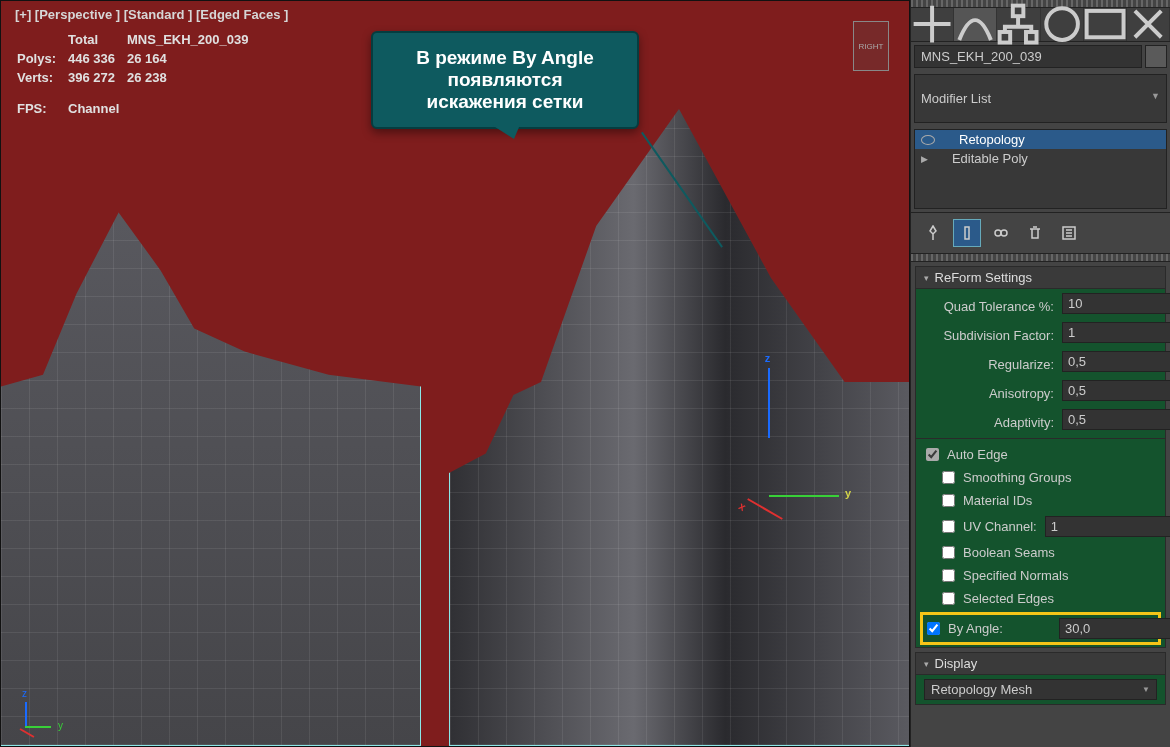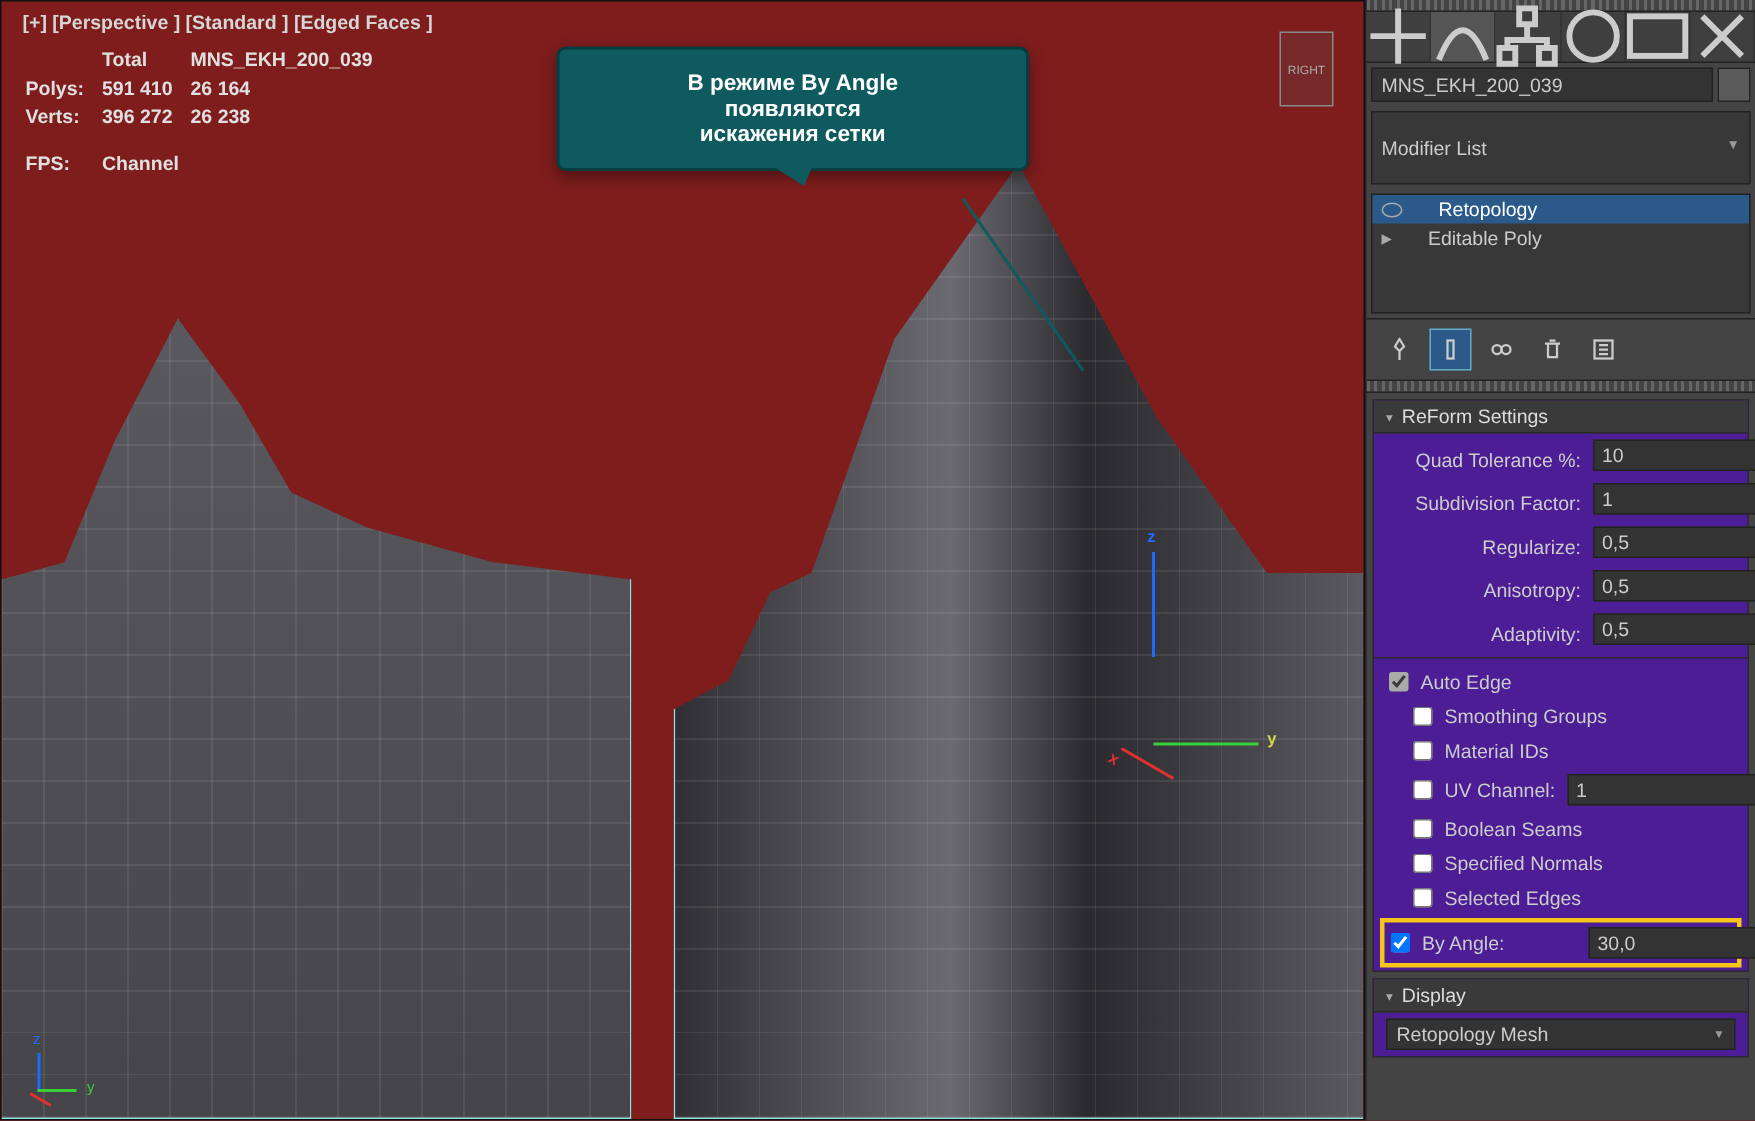--- a/index.html
+++ b/index.html
@@ -53,27 +53,27 @@
     border-right: none;
     background:
       repeating-linear-gradient(0deg, rgba(255,255,255,0.08) 0 1px, transparent 1px 28px),
       repeating-linear-gradient(90deg, rgba(255,255,255,0.08) 0 1px, transparent 1px 28px),
       linear-gradient(90deg,#303034,#6a6a70 40%, #2a2a2e 60%, #5a5a60);
     clip-path: polygon(0% 100%, 0% 58%, 8% 55%, 14% 46%, 20% 44%, 32% 20%, 50% 2%, 70% 28%, 86% 44%, 100% 44%, 100% 100%);
   }
   .callout {
     position: absolute;
     top: 30px; left: 370px;
-    width: 315px;
+    width: 268px;
     background: #0e5a5f;
     border: 2px solid #053d40;
     border-radius: 6px;
     box-shadow: 0 4px 10px rgba(0,0,0,0.4);
     color: #fff;
-    font-size: 15px;
+    font-size: 19px;
     font-weight: 600;
     text-align: center;
     padding: 14px 10px;
   }
   .callout::after {
     content:"";
     position:absolute; left:48%; bottom:-26px;
     border:14px solid transparent;
     border-top-color:#0e5a5f;
     transform: skewX(30deg);
@@ -164,21 +164,21 @@
   }
   .tbtn {
     width:28px; height:28px; background:#444;
     display:flex;align-items:center;justify-content:center;
     color:#ccc;
   }
   .tbtn.active{ background:#2b5a8a; border:1px solid #6ab; }
   .tbtn svg{width:16px;height:16px;}
   .rollout {
     margin:4px 4px 0 4px; border:1px solid #2a2a2a;
-    background:#4c1d95;
+    background:#14532d;
   }
   .rollout-header {
     background:#3a3a3a; padding:3px 8px; font-weight:500; color:#ddd;
     border-bottom:1px solid #2a2a2a;
     display:flex; align-items:center; gap:4px;
   }
   .rollout-header::before{ content:"▾"; font-size:9px; color:#aaa; margin-right:2px;}
   .param-row {
     display:flex; align-items:flex-end; padding:4px 8px;
     justify-content:space-between;
@@ -225,21 +225,21 @@
   <div class="stats">
     <table>
       <tbody>
           <tr>
             <td></td>
         <td>Total</td>
         <td>MNS_EKH_200_039</td>
       </tr>
       <tr>
         <td>Polys:</td>
-        <td>591 410</td>
+        <td>446 336</td>
         <td>26 164</td>
       </tr>
       <tr>
         <td>Verts:</td>
         <td>396 272</td>
         <td>26 238</td>
       </tr>
       <tr>
             <td colspan="3" style="height:10px"></td>
           </tr>

